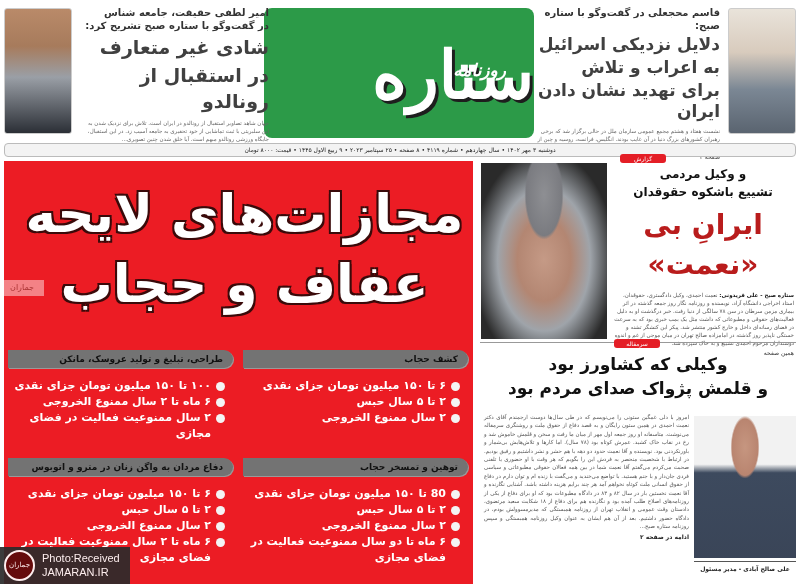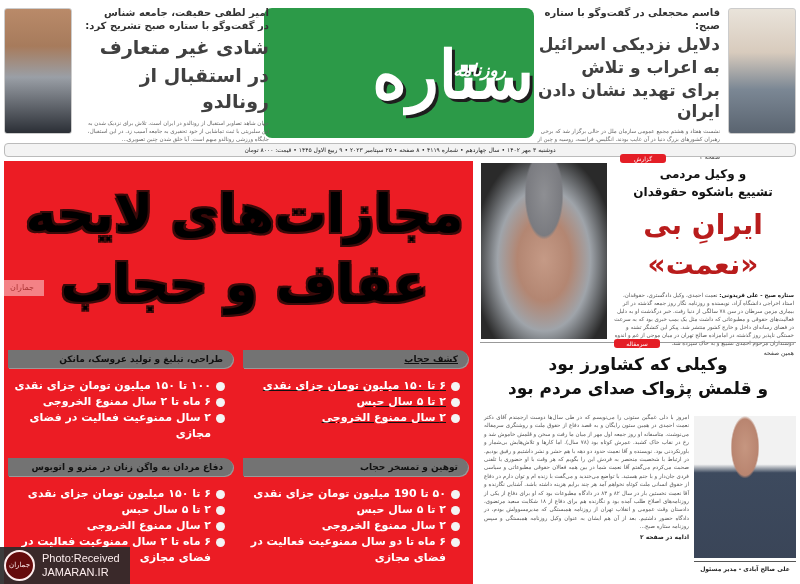--- a/index.html
+++ b/index.html
@@ -24,30 +24,30 @@
 
   .logo { position: absolute; left: 264px; top: 8px; width: 270px; height: 130px; background: #2c9a48; border-radius: 8px; overflow: hidden; }
   .logo .logo-name { position: absolute; left: 10px; top: 8px; font-family: "DejaVu Serif", serif; font-size: 66px; font-weight: bold; color: #fff; line-height: 118px; text-shadow: 3px 3px 0 #1e1e1e; }
   .logo .logo-sub { position: absolute; right: 28px; top: 52px; font-family: "DejaVu Serif", serif; font-size: 17px; font-style: italic; font-weight: bold; color: #fff; }
 
   
   .datebar { position: absolute; left: 4px; top: 143px; width: 792px; height: 14px; border: 1px solid #bbb; border-radius: 4px; background: #f3f3f3; text-align: center; font-size: 6px; line-height: 12px; color: #222; }
 
   
   .red { position: absolute; left: 4px; top: 161px; width: 469px; height: 423px; background: #ec1c24; }
-  .headline { position: absolute; left: 0; right: 0; top: 18px; text-align: center; font-weight: bold; color: #000000; font-size: 52px; line-height: 70px; text-shadow: -2px -2px 0 #3a0a0a, 2px -2px 0 #3a0a0a, -2px 2px 0 #3a0a0a, 2px 2px 0 #3a0a0a; margin-left: 12px; }
+  .headline { position: absolute; left: 0; right: 0; top: 18px; text-align: center; font-weight: bold; color: #ffffff; font-size: 52px; line-height: 70px; text-shadow: -2px -2px 0 #3a0a0a, 2px -2px 0 #3a0a0a, -2px 2px 0 #3a0a0a, 2px 2px 0 #3a0a0a; margin-left: 12px; }
   .watermark-side { position: absolute; left: -4px; top: 119px; width: 44px; height: 16px; background: rgba(255,255,255,0.45); font-size: 8px; color: #a33; text-align: center; line-height: 16px; }
 
   .box { position: absolute; width: 225px; }
   .box .bar { height: 18px; background: #737373; border-radius: 0 9px 9px 0; font-size: 9px; font-weight: bold; line-height: 18px; padding-right: 10px; color: #111; box-shadow: 1px 1px 0 #999; }
   .box ul { list-style: none; margin-top: 10px; padding-right: 8px; }
   .box li { font-size: 11px; font-weight: bold; color: #fff; line-height: 16px; position: relative; padding-right: 14px; }
   .box li::before { content: ""; position: absolute; right: 0; top: 4px; width: 9px; height: 9px; background: #f4f4f4; border-radius: 50%; }
 
-  .box-1 { right: 5px; top: 189px; text-decoration: underline; }
+  .box-1 { right: 5px; top: 189px; }
   .box-2 { right: 240px; top: 189px; }
   .box-3 { right: 5px; top: 297px; }
   .box-4 { right: 240px; top: 297px; }
 
   .photo-credit { position: absolute; left: 0; top: 547px; width: 130px; height: 37px; background: #2b2b2b; opacity: 0.92; }
   .photo-credit .badge { position: absolute; left: 4px; top: 3px; width: 31px; height: 31px; border-radius: 50%; background: #5a0a0a; border: 2px solid #fff; color: #fff; font-size: 7px; line-height: 27px; text-align: center; }
   .photo-credit .credit-line { position: absolute; left: 42px; font-family: "Liberation Sans", sans-serif; font-size: 11px; color: #fff; direction: ltr; }
   .photo-credit .l1 { top: 5px; }
   .photo-credit .l2 { top: 19px; }
 
@@ -129,21 +129,21 @@
     <ul>
       <li>۱۰۰ تا ۱۵۰ میلیون تومان جزای نقدی</li>
       <li>۶ ماه تا ۲ سال ممنوع الخروجی</li>
       <li>۲ سال ممنوعیت فعالیت در فضای مجازی</li>
     </ul>
   </div>
 
   <div class="box box-3">
     <div class="bar">توهین و تمسخر حجاب</div>
     <ul>
-      <li>۵۰ تا 190 میلیون تومان جزای نقدی</li>
+      <li>80 تا ۱۵۰ میلیون تومان جزای نقدی</li>
       <li>۲ تا ۵ سال حبس</li>
       <li>۲ سال ممنوع الخروجی</li>
       <li>۶ ماه تا دو سال ممنوعیت فعالیت در فضای مجازی</li>
     </ul>
   </div>
 
   <div class="box box-4">
     <div class="bar">دفاع مردان به واگن زنان در مترو و اتوبوس</div>
     <ul>
       <li>۶ تا ۱۵۰ میلیون تومان جزای نقدی</li>

